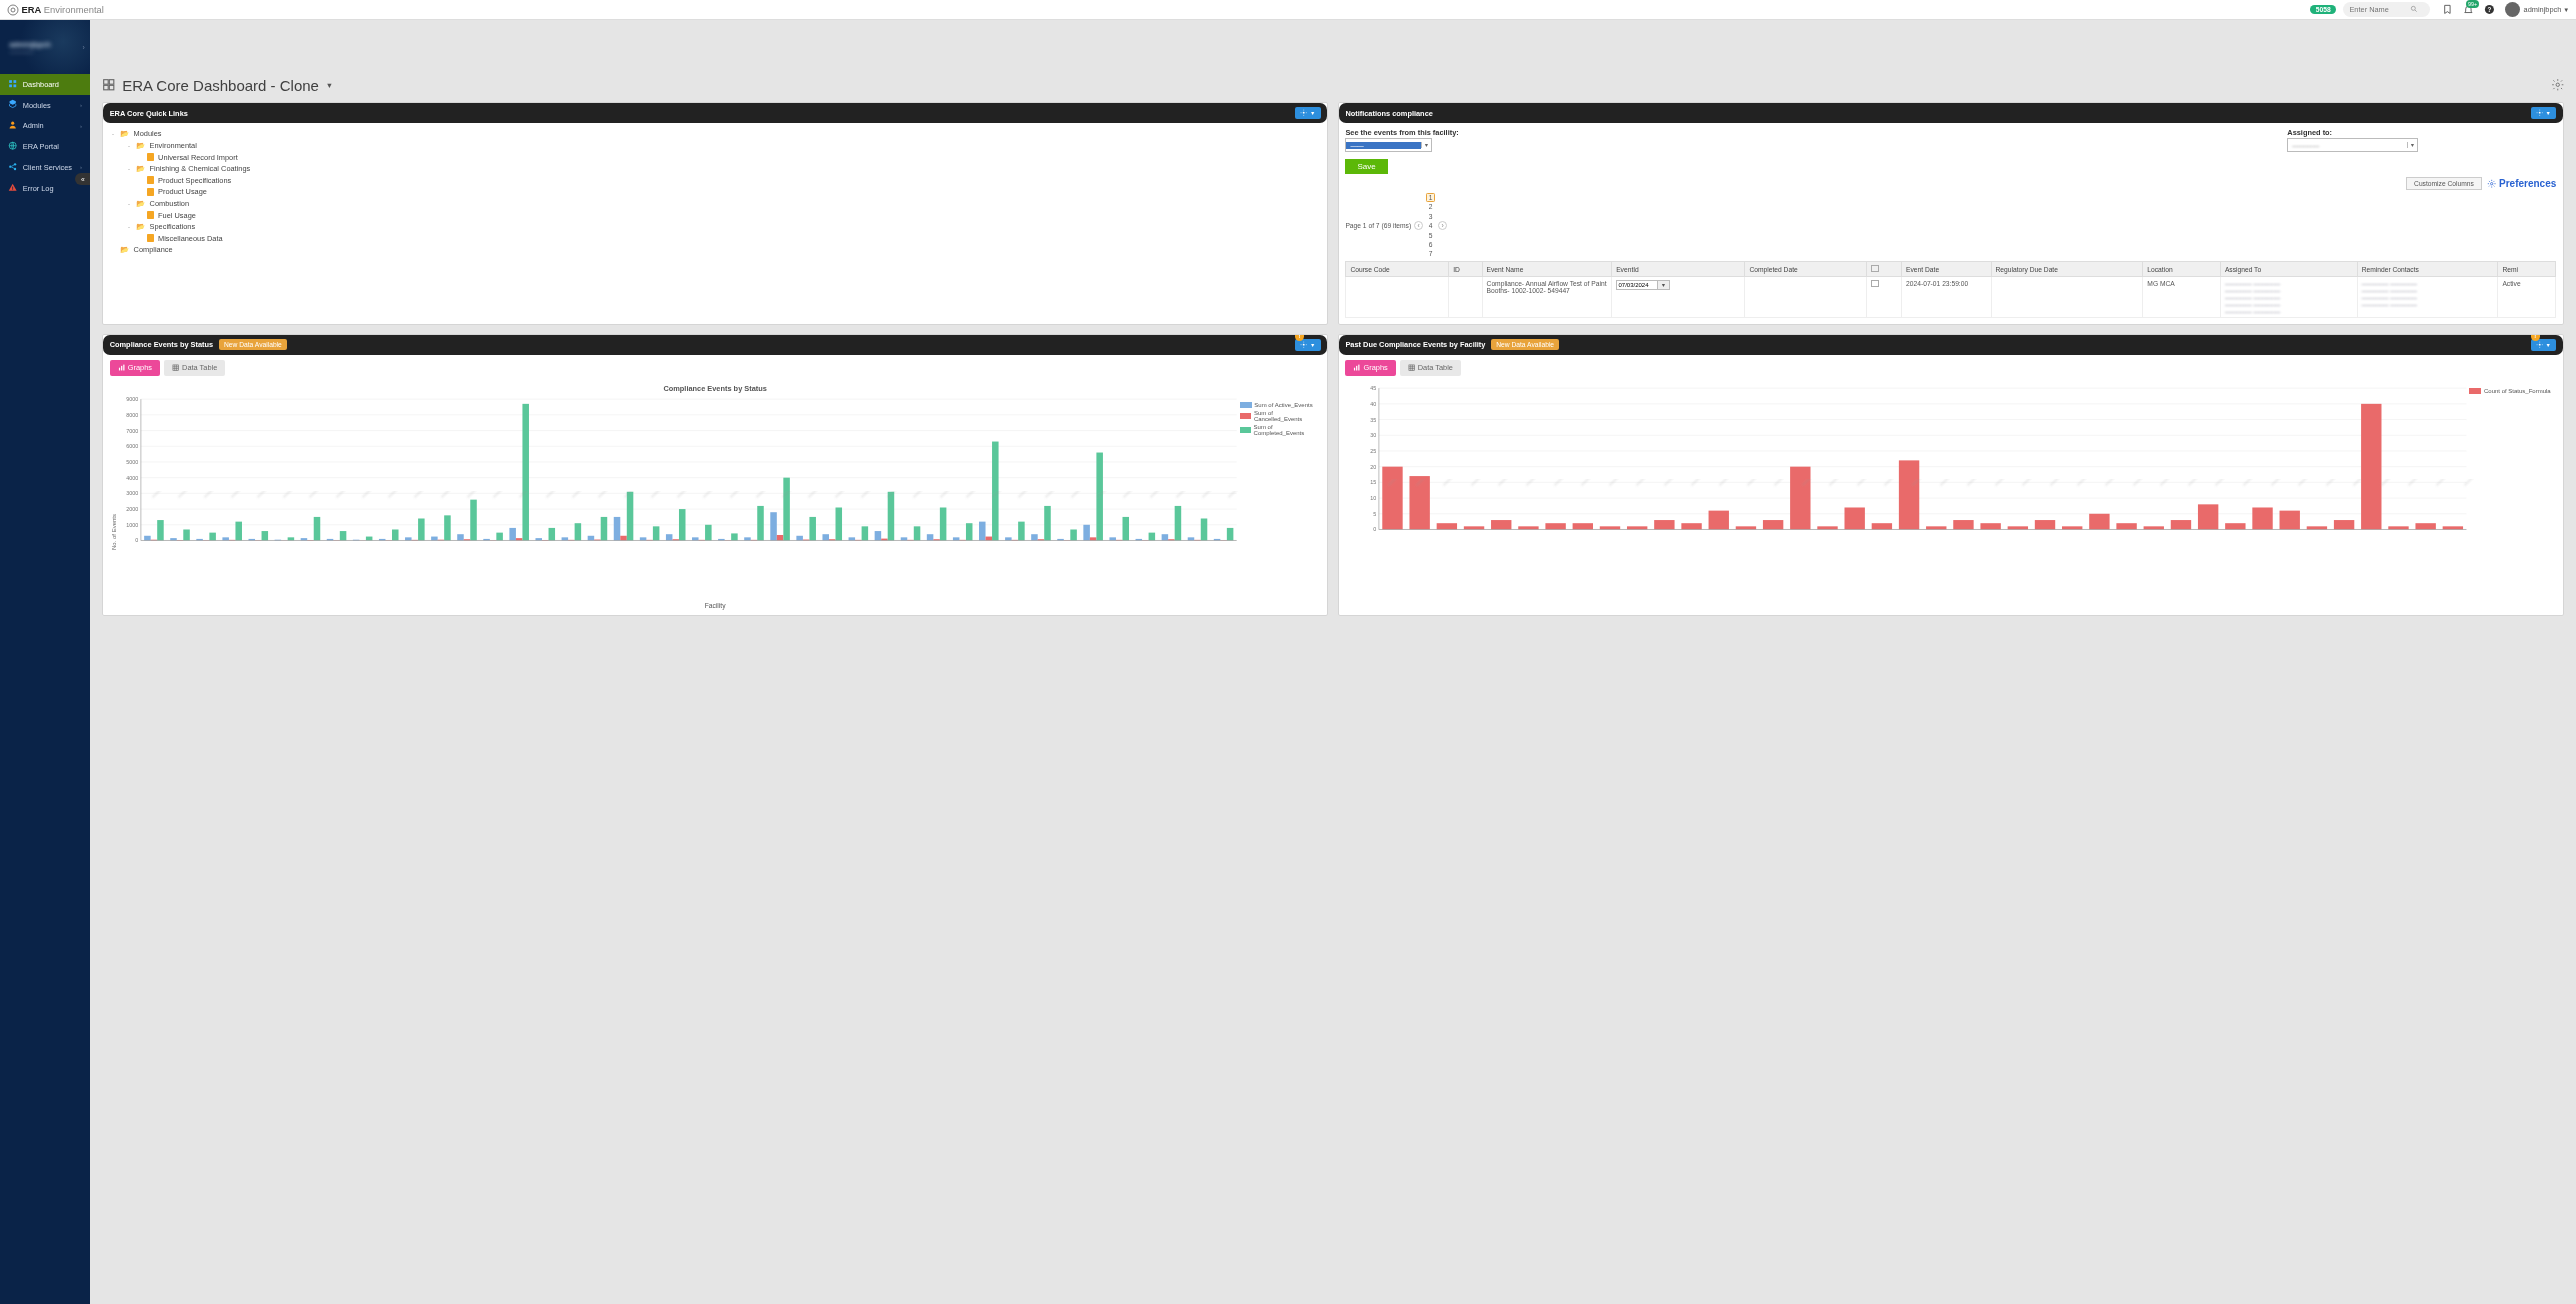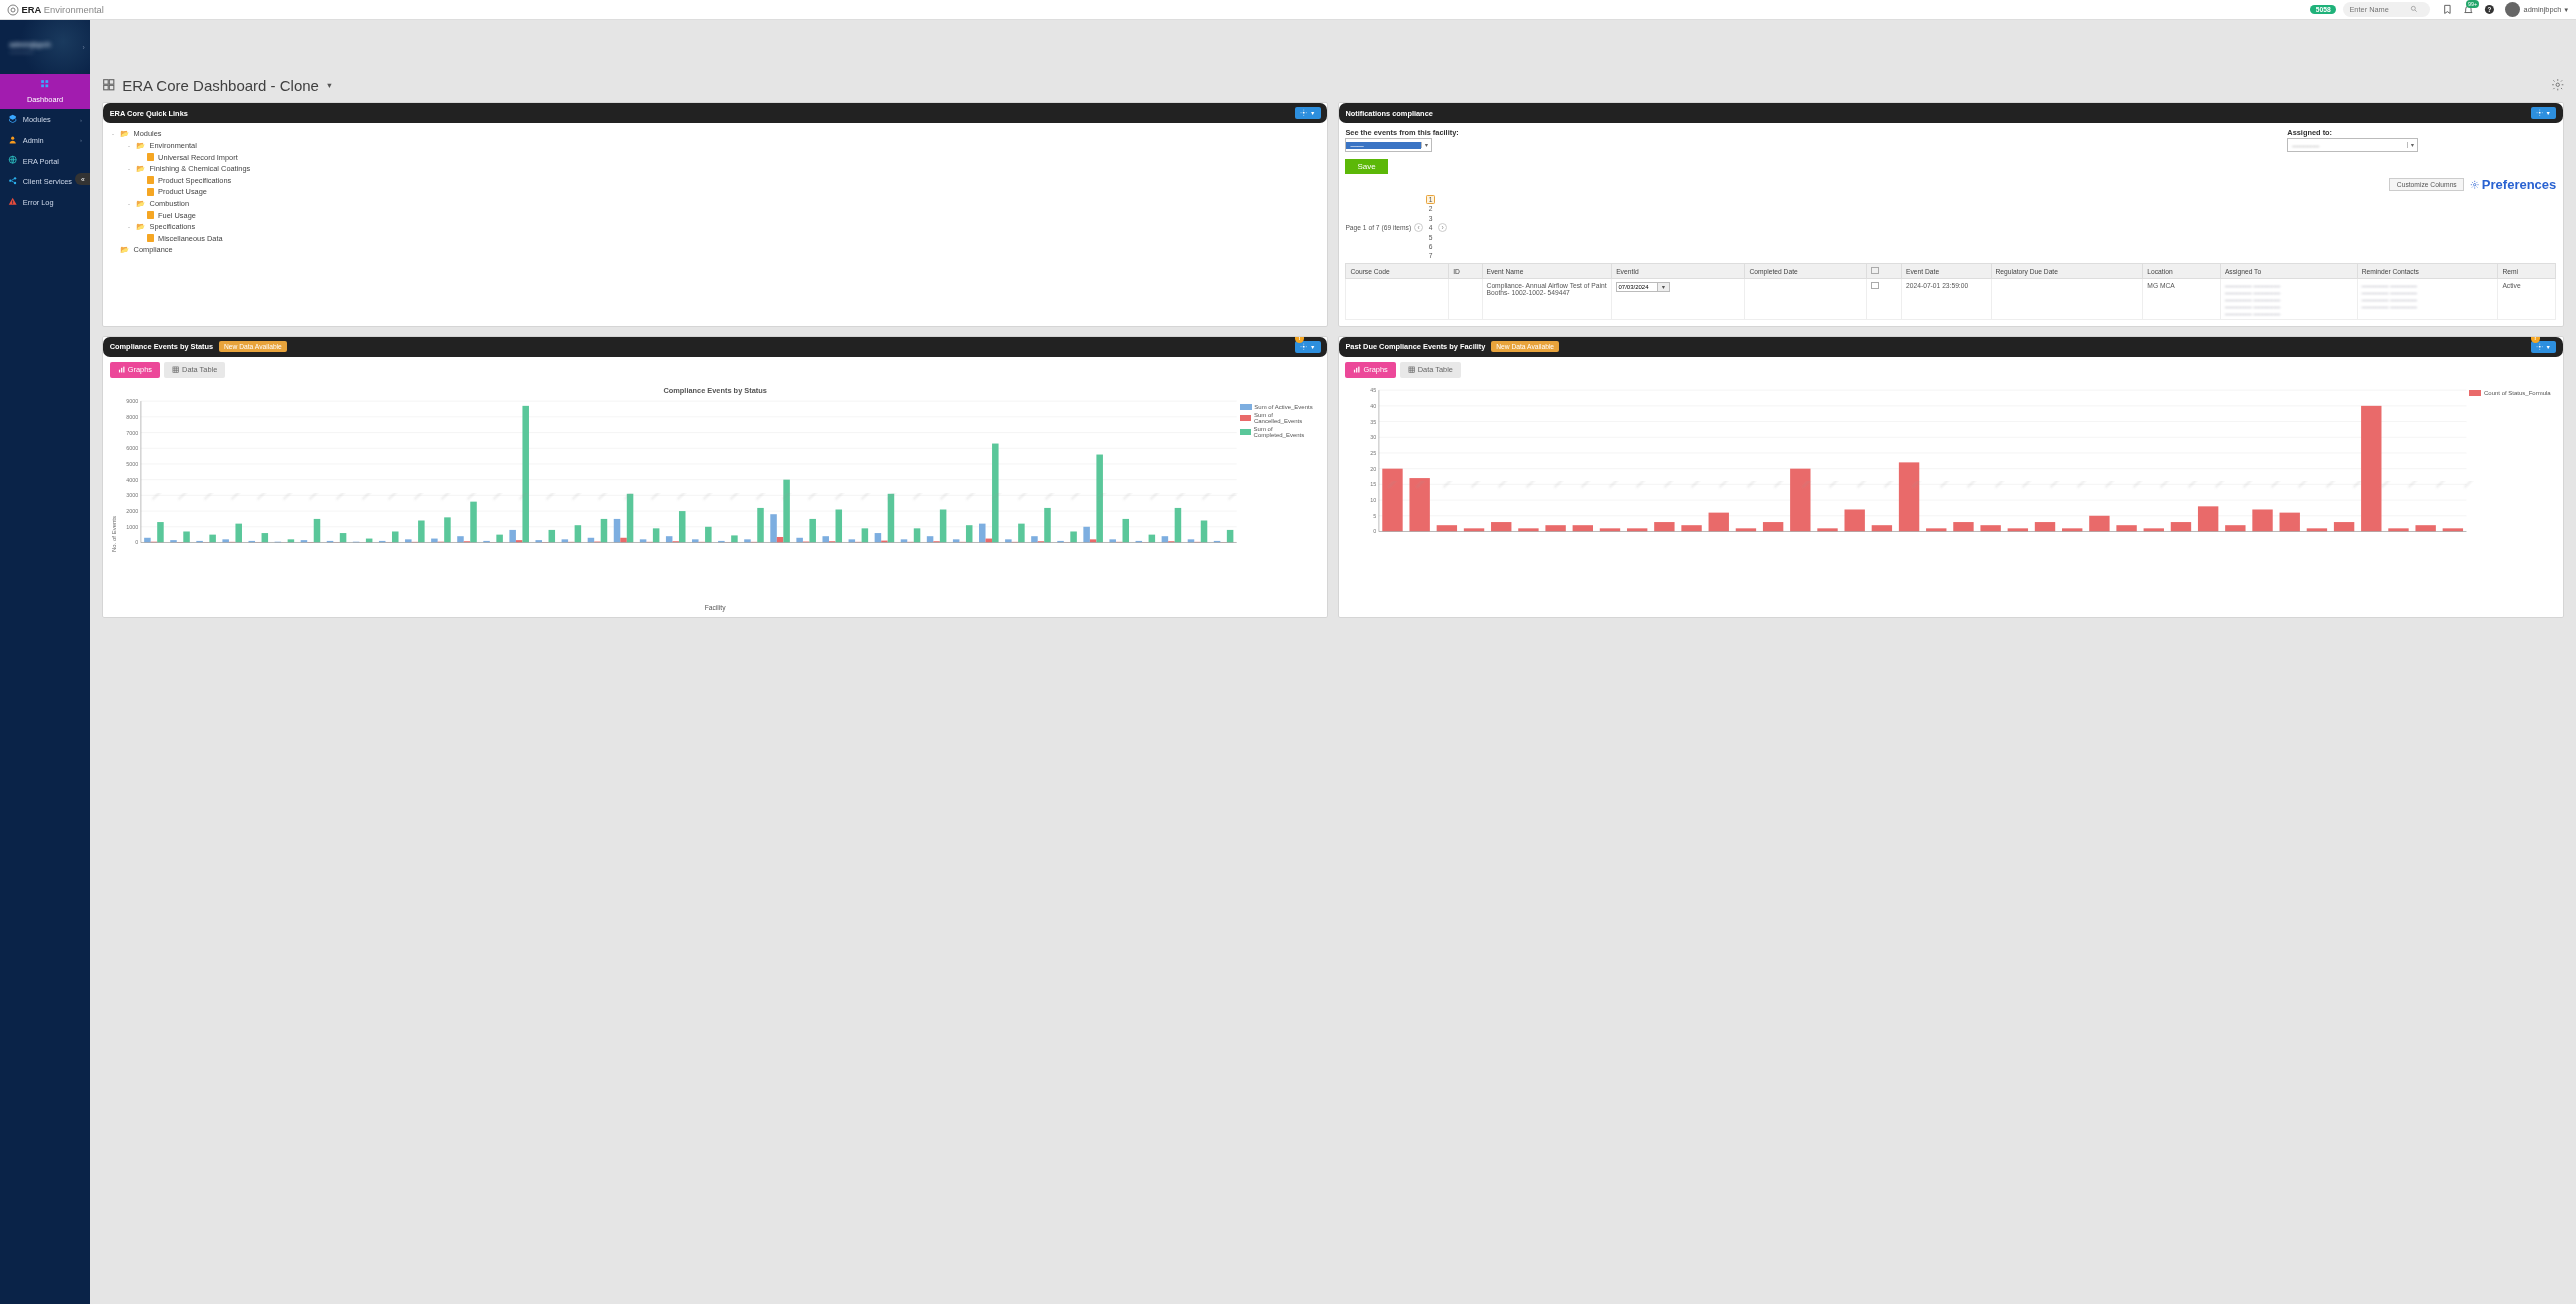--- a/index.html
+++ b/index.html
@@ -22,21 +22,21 @@
 .username { font-size:7.4px; color:#555; }
 .caret { font-size:6px; color:#555; margin-left:2px; }
 
 
 .layout { display:flex; height:calc(100vh - 20px); }
 .sidebar { width:90px; background:#0a2348; color:#cfd9ea; display:flex; flex-direction:column; position:relative; }
 .sb-user { height:54px; position:relative; display:flex; flex-direction:column; justify-content:center; padding-left:9.4px; background:radial-gradient(circle at 70% 40%,#1a3a5e 0%,#0a2348 60%); }
 .sb-user .blur { filter:blur(2px); color:#bcd; }
 .sb-user .chev { position:absolute; right:5.4px; top:50%; transform:translateY(-50%); color:#6a7f9d; font-size:6.7px; }
 .sb-item { display:flex; align-items:center; gap:5.4px; padding:4.7px 8px; font-size:7.4px; color:#cfd9ea; cursor:pointer; position:relative; }
-.sb-item.active { background:#a21caf; color:#fff;flex-direction:column; }
+.sb-item.active { background:#4d7c0f; color:#fff; }
 .sb-item .chev { margin-left:auto; font-size:6px; color:#6a7f9d; }
 .sb-item svg { width:9.4px; height:9.4px; flex-shrink:0; }
 .sb-collapse { position:absolute; right:0; bottom:auto; top:153px; background:#333; color:#fff; padding:2.7px 5.4px; border-radius:6.7px 0 0 6.7px; font-size:6.7px; }
 
 
 .ic-blue { color:#3aa8ff; } .ic-orange { color:#f79a1d; } .ic-teal { color:#2ec7c7; } .ic-cyan { color:#2bb2ef; } .ic-red { color:#e74c3c; }
 
 
 .main { flex:1; overflow:auto; padding:9.4px 12px;margin-top:48px; }
 .page-header { display:flex; align-items:center; gap:6.7px; margin-bottom:8px; }
@@ -64,21 +64,21 @@
 
 .notif-top { display:flex; gap:20px; margin-bottom:4px; font-size:7.4px;}
 .notif-top label{font-weight:600;}
 .combo { display:flex; align-items:center; border:0.7px solid #bbb; height:13.5px; background:#fff; margin-top:1.3px;}
 .combo .val{flex:1; padding:0 4px; font-size:6.7px; color:#888; filter:blur(1px);}
 .combo .val.sel{background:#3a74c4; color:#fff; filter:none;}
 .combo .dd{width:10.8px; text-align:center; border-left:0.7px solid #bbb; color:#666; font-size:5.4px;}
 .save-btn{background:#5cb808; color:#fff; border:none; padding:3.4px 12px; font-size:8px; margin-top:2.7px; cursor:pointer;}
 .pref-row{display:flex; align-items:center; justify-content:flex-end; gap:5.4px; margin:2.7px 0 1.3px;}
 .pref-row .cust{background:#f5f5f5; border:0.7px solid #ccc; padding:2px 6.7px; font-size:6.7px; color:#555; cursor:pointer;}
-.pref-row .pref{display:flex; align-items:center; gap:2.7px; color:#2962d1; font-size:13px; font-weight:600;}
+.pref-row .pref{display:flex; align-items:center; gap:2.7px; color:#2962d1; font-size:10px; font-weight:600;}
 .pref-row .pref svg{width:9.4px;height:9.4px;}
 .pager{display:flex; align-items:center; gap:2.7px; font-size:6.7px; color:#555; margin:2.7px 0;}
 .pager .pg{width:9.4px;height:9.4px; display:flex;align-items:center;justify-content:center; cursor:pointer; border-radius:1.3px;}
 .pager .pg.cur{border:0.7px solid #e8a33b; background:#fff3db;}
 .pager .nav{border:0.7px solid #ccc; border-radius:50%; color:#888;}
 .ntable{width:100%; border-collapse:collapse; font-size:6.7px;}
 .ntable th{background:#f0f0f0; border:0.7px solid #ddd; padding:2.7px 4px; font-weight:500; color:#444; text-align:left; white-space:nowrap;}
 .ntable td{border:0.7px solid #eee; padding:2.7px 4px; vertical-align:top; color:#555;}
 .ntable td.blur{filter:blur(1.3px); color:#889;}
 .date-in{display:flex; align-items:center;}

